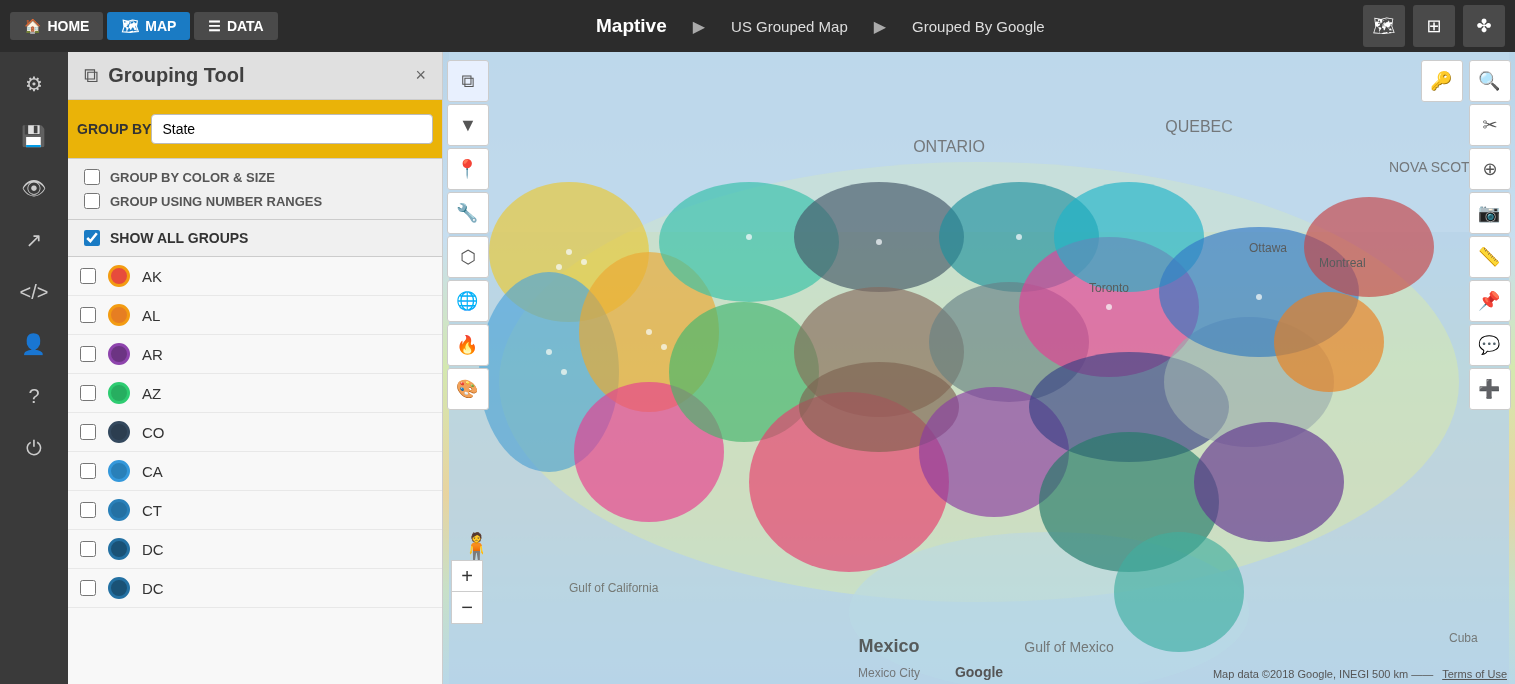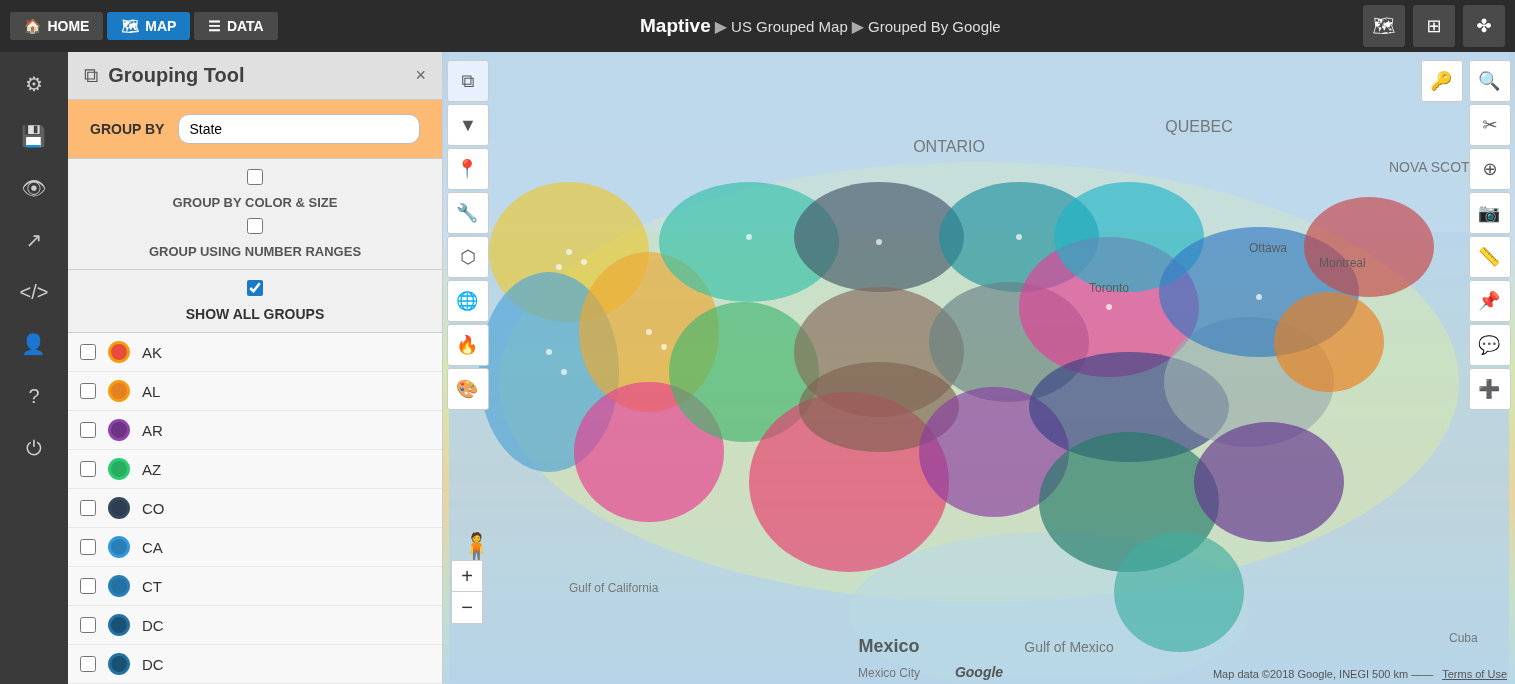--- a/index.html
+++ b/index.html
@@ -28,21 +28,21 @@
     .nav-btn-map { background: #1a7bc4; }
     .nav-btn-data { background: #4a4a4a; }
     .nav-title {
       flex: 1;
       text-align: center;
       color: #fff;
       font-size: 17px;
       display: flex;
       align-items: center;
       justify-content: center;
-      gap: 4px;
+      gap: 26px;
     }
     .nav-title .brand { font-weight: bold; font-size: 19px; }
     .nav-title .sep { color: #aaa; font-size: 16px; }
     .nav-title .crumb { color: #ddd; font-size: 15px; }
     .nav-right {
       display: flex; gap: 8px; align-items: center;
     }
     .nav-icon-btn {
       width: 42px; height: 42px;
       background: #4a4a4a;
@@ -106,63 +106,61 @@
       font-size: 20px; font-weight: bold; color: #404040;
     }
     .tool-panel-close {
       background: none; border: none; font-size: 18px; cursor: pointer; color: #666;
     }
 
     
     .group-by-row {
       display: flex;
       align-items: center;
-      padding: 14px 22px;
-      gap: 14px;
+      padding: 14px 9px;
       border-bottom: 1px solid #ccc;
-      background: #fdba74;
+      background: #eab308;
     }
     .group-by-label {
       font-weight: bold; font-size: 14px; color: #333; text-transform: uppercase;
     }
     .group-by-select {
       flex: 1;
       padding: 6px 10px;
       border: 1px solid #bbb;
-      border-radius: 11px;
+      border-radius: 4px;
       font-size: 14px;
       background: #fff;
       appearance: none;
       cursor: pointer;
     }
 
     
     .options-row {
       padding: 10px 16px;
       display: flex; flex-direction: column; gap: 8px;
       border-bottom: 1px solid #ccc;
       background: #f0f0f0;
     }
     .option-item {
-      display: flex; align-items: center; gap: 10px; flex-direction: column;
+      display: flex; align-items: center; gap: 10px;
     }
     .option-checkbox {
       width: 16px; height: 16px;
     }
     .option-label {
       font-size: 13px; color: #555; text-transform: uppercase; font-weight: bold;
     }
 
     
     .show-all-row {
       padding: 10px 16px;
       display: flex; align-items: center; gap: 10px;
       border-bottom: 1px solid #ccc;
       background: #f0f0f0;
-      flex-direction: column;
     }
     .show-all-checkbox {
       width: 16px; height: 16px; accent-color: #1a7bc4;
     }
     .show-all-label {
       font-size: 14px; font-weight: bold; color: #333; text-transform: uppercase;
     }
 
     
     .groups-list {
@@ -249,21 +247,21 @@
       font-size: 20px;
       display: flex; align-items: center; justify-content: center;
       color: #333;
     }
 
     
     .map-attribution {
       position: absolute;
       bottom: 4px; left: 50%;
       transform: translateX(-50%);
-      font-size: 14px; font-weight: bold; color: #555; font-style: italic;
+      font-size: 14px; font-weight: bold; color: #555;
     }
     .map-copyright {
       position: absolute;
       bottom: 4px; right: 8px;
       font-size: 11px; color: #555;
     }
 
     
     .map-key-btn {
       position: absolute;

